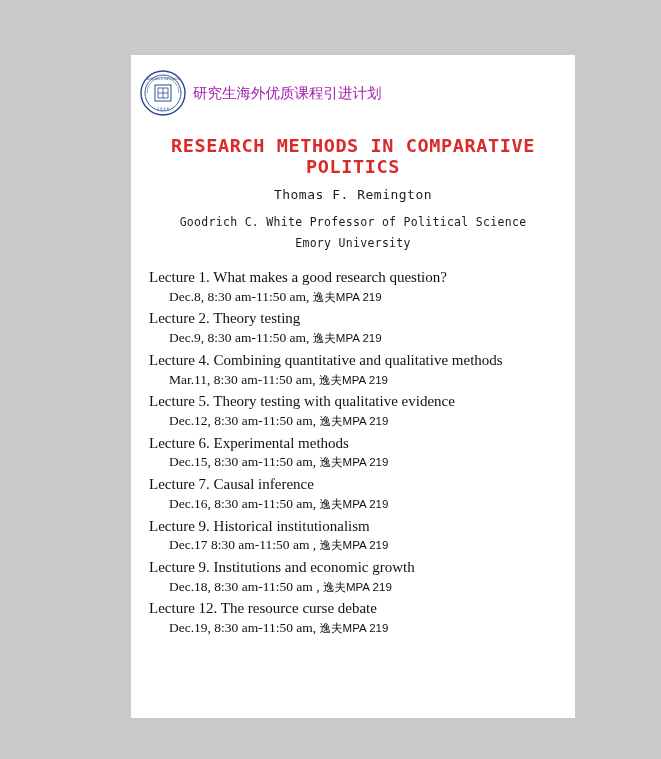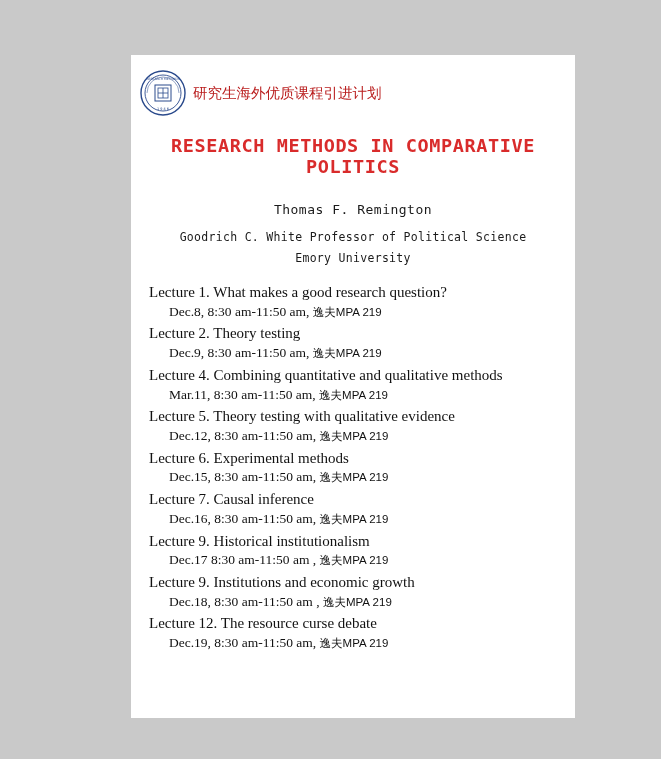--- a/index.html
+++ b/index.html
@@ -29,40 +29,40 @@
   .logo {
     width: 48px;
     height: 48px;
     flex: 0 0 48px;
     position: relative;
   }
   .logo svg { display: block; }
   .program-title {
     font-family: "DejaVu Sans", sans-serif;
     font-size: 14.5px;
-    color: #b91c1c;
+    color: #a21caf;
     margin-left: 6px;
     letter-spacing: 0px;
     white-space: nowrap;
   }
   .main-title {
     text-align: center;
     color: #d92b2b;
     font-family: "DejaVu Sans Mono", monospace;
     font-size: 18.5px;
     font-weight: bold;
     letter-spacing: 0.6px;
     margin-top: 18px;
   }
   .author {
     text-align: center;
     font-family: "DejaVu Sans Mono", monospace;
     font-size: 13px;
     color: #1b1b1b;
-    margin-top: 25px;
+    margin-top: 10px;
     letter-spacing: 0.5px;
   }
   .affil1 {
     text-align: center;
     font-family: "DejaVu Sans Mono", monospace;
     font-size: 11.5px;
     color: #1b1b1b;
     margin-top: 13px;
     letter-spacing: 0.3px;
   }

